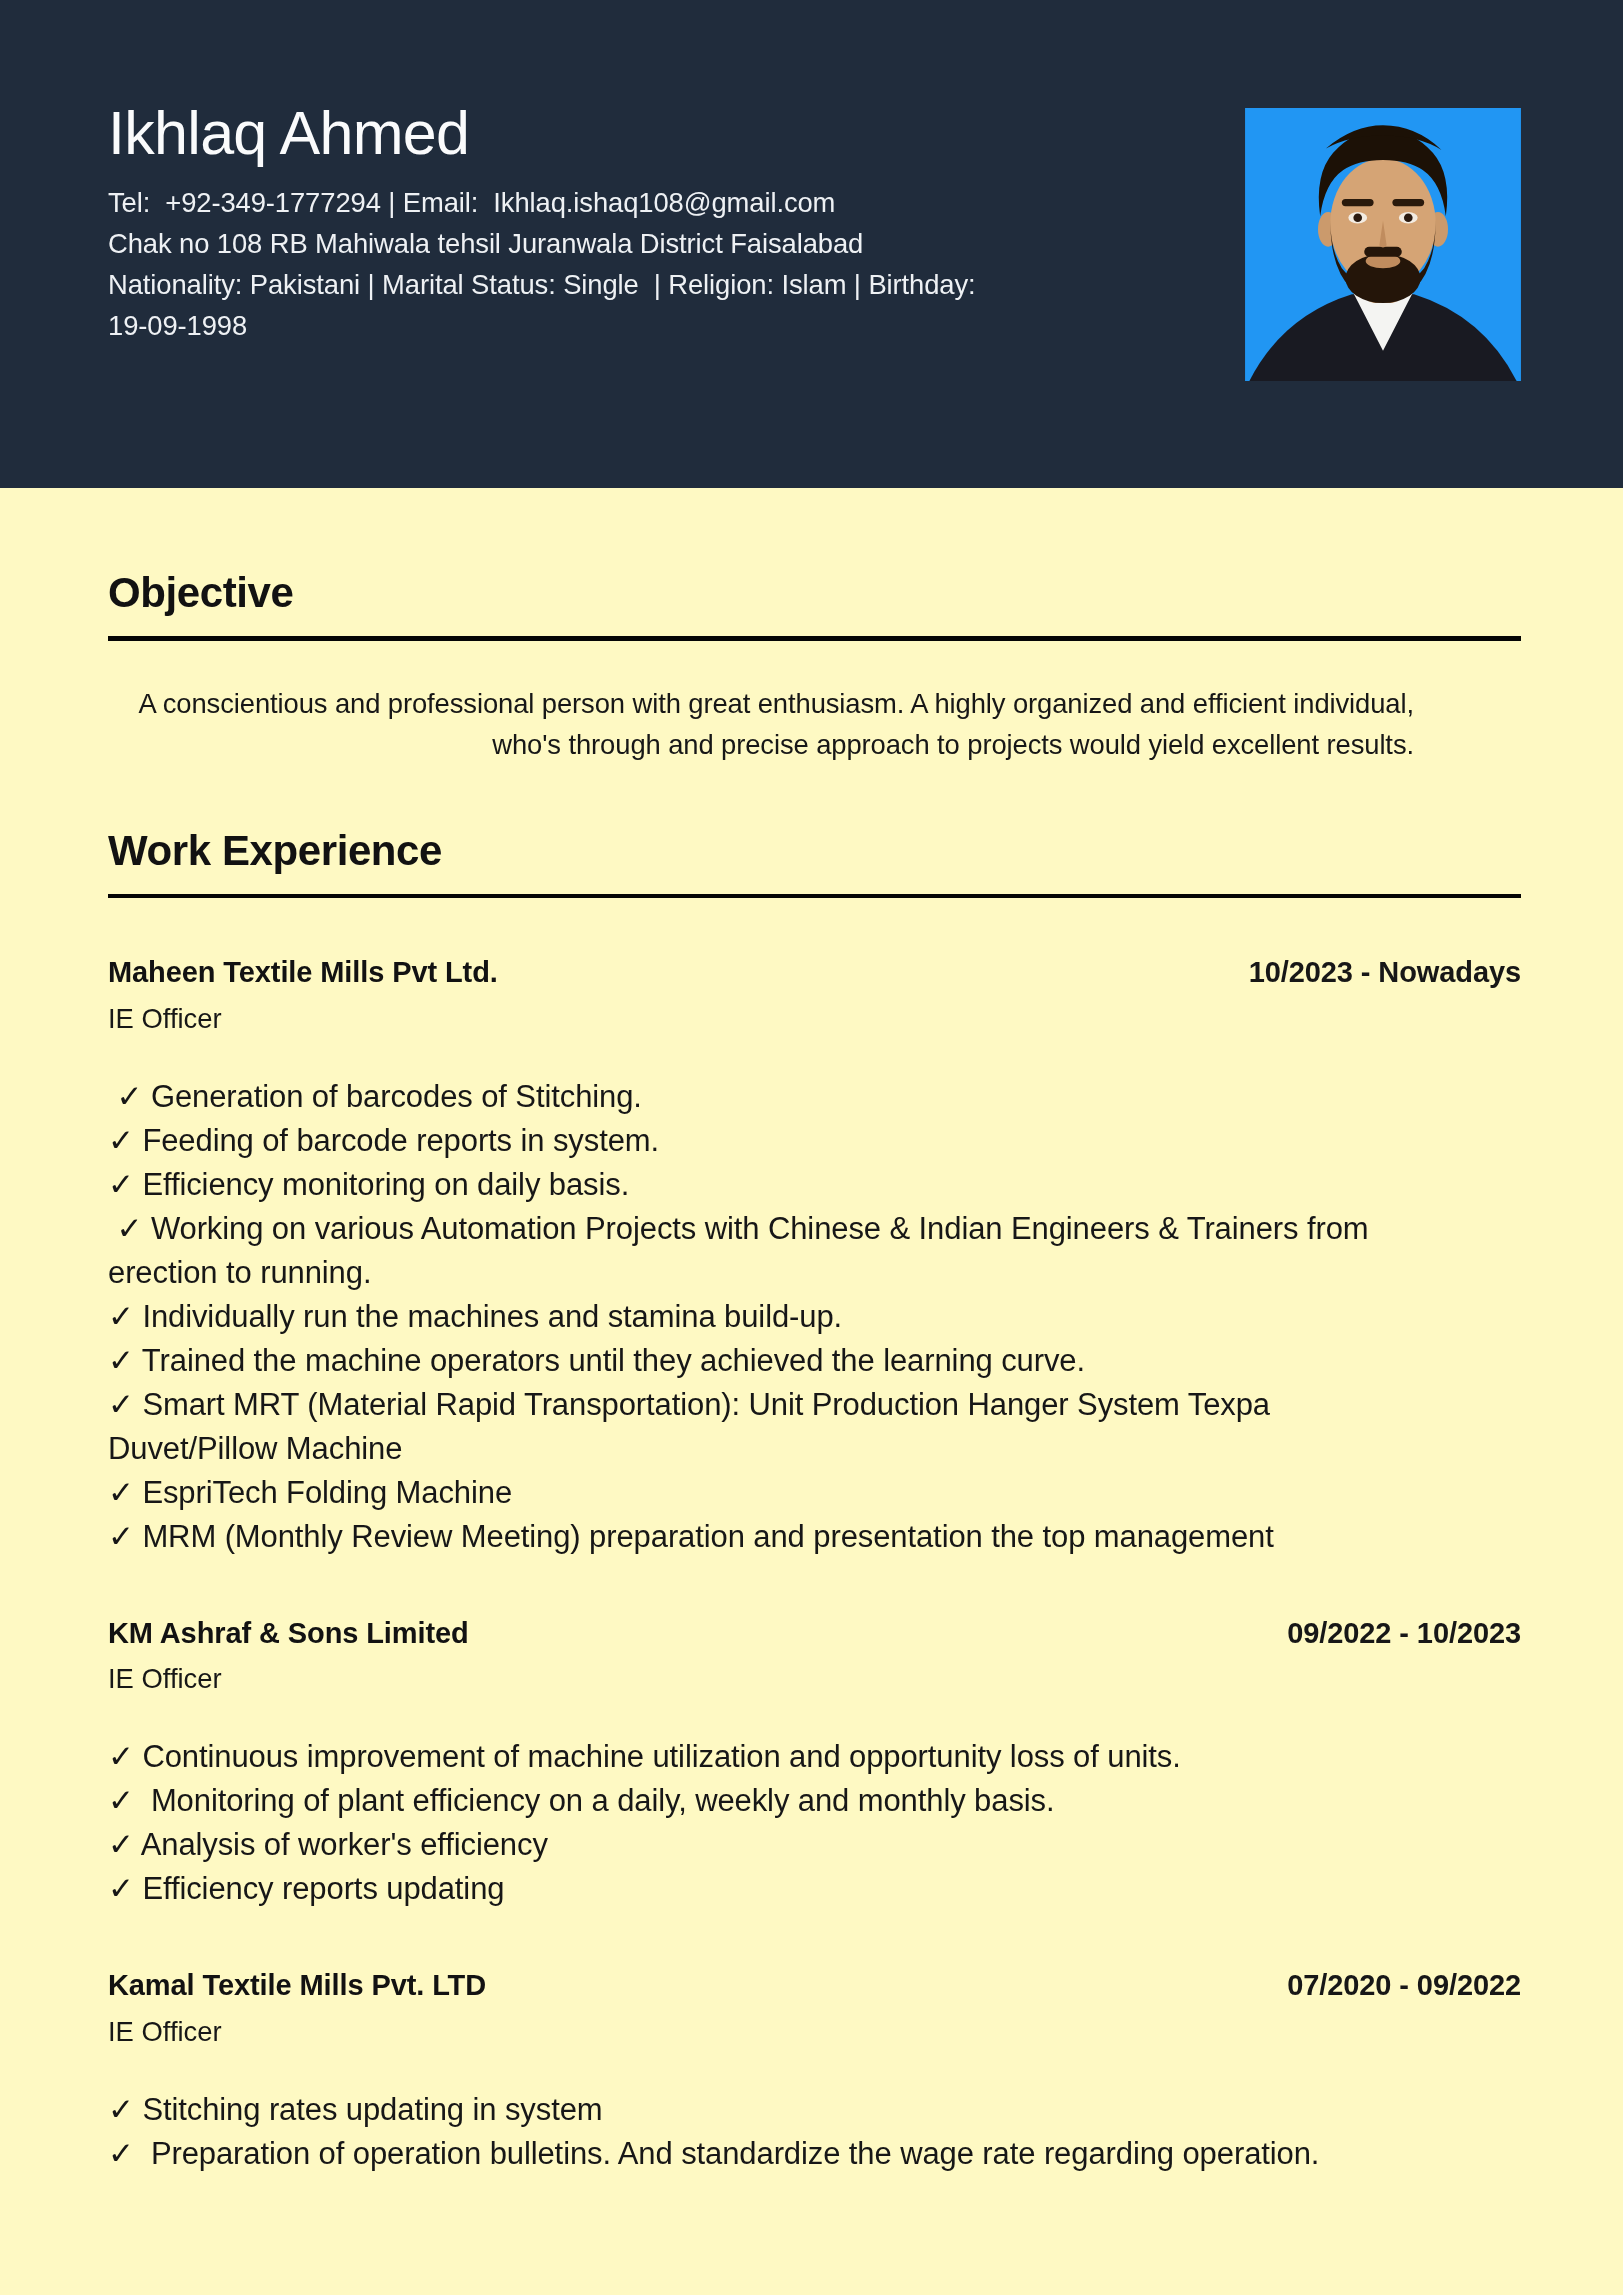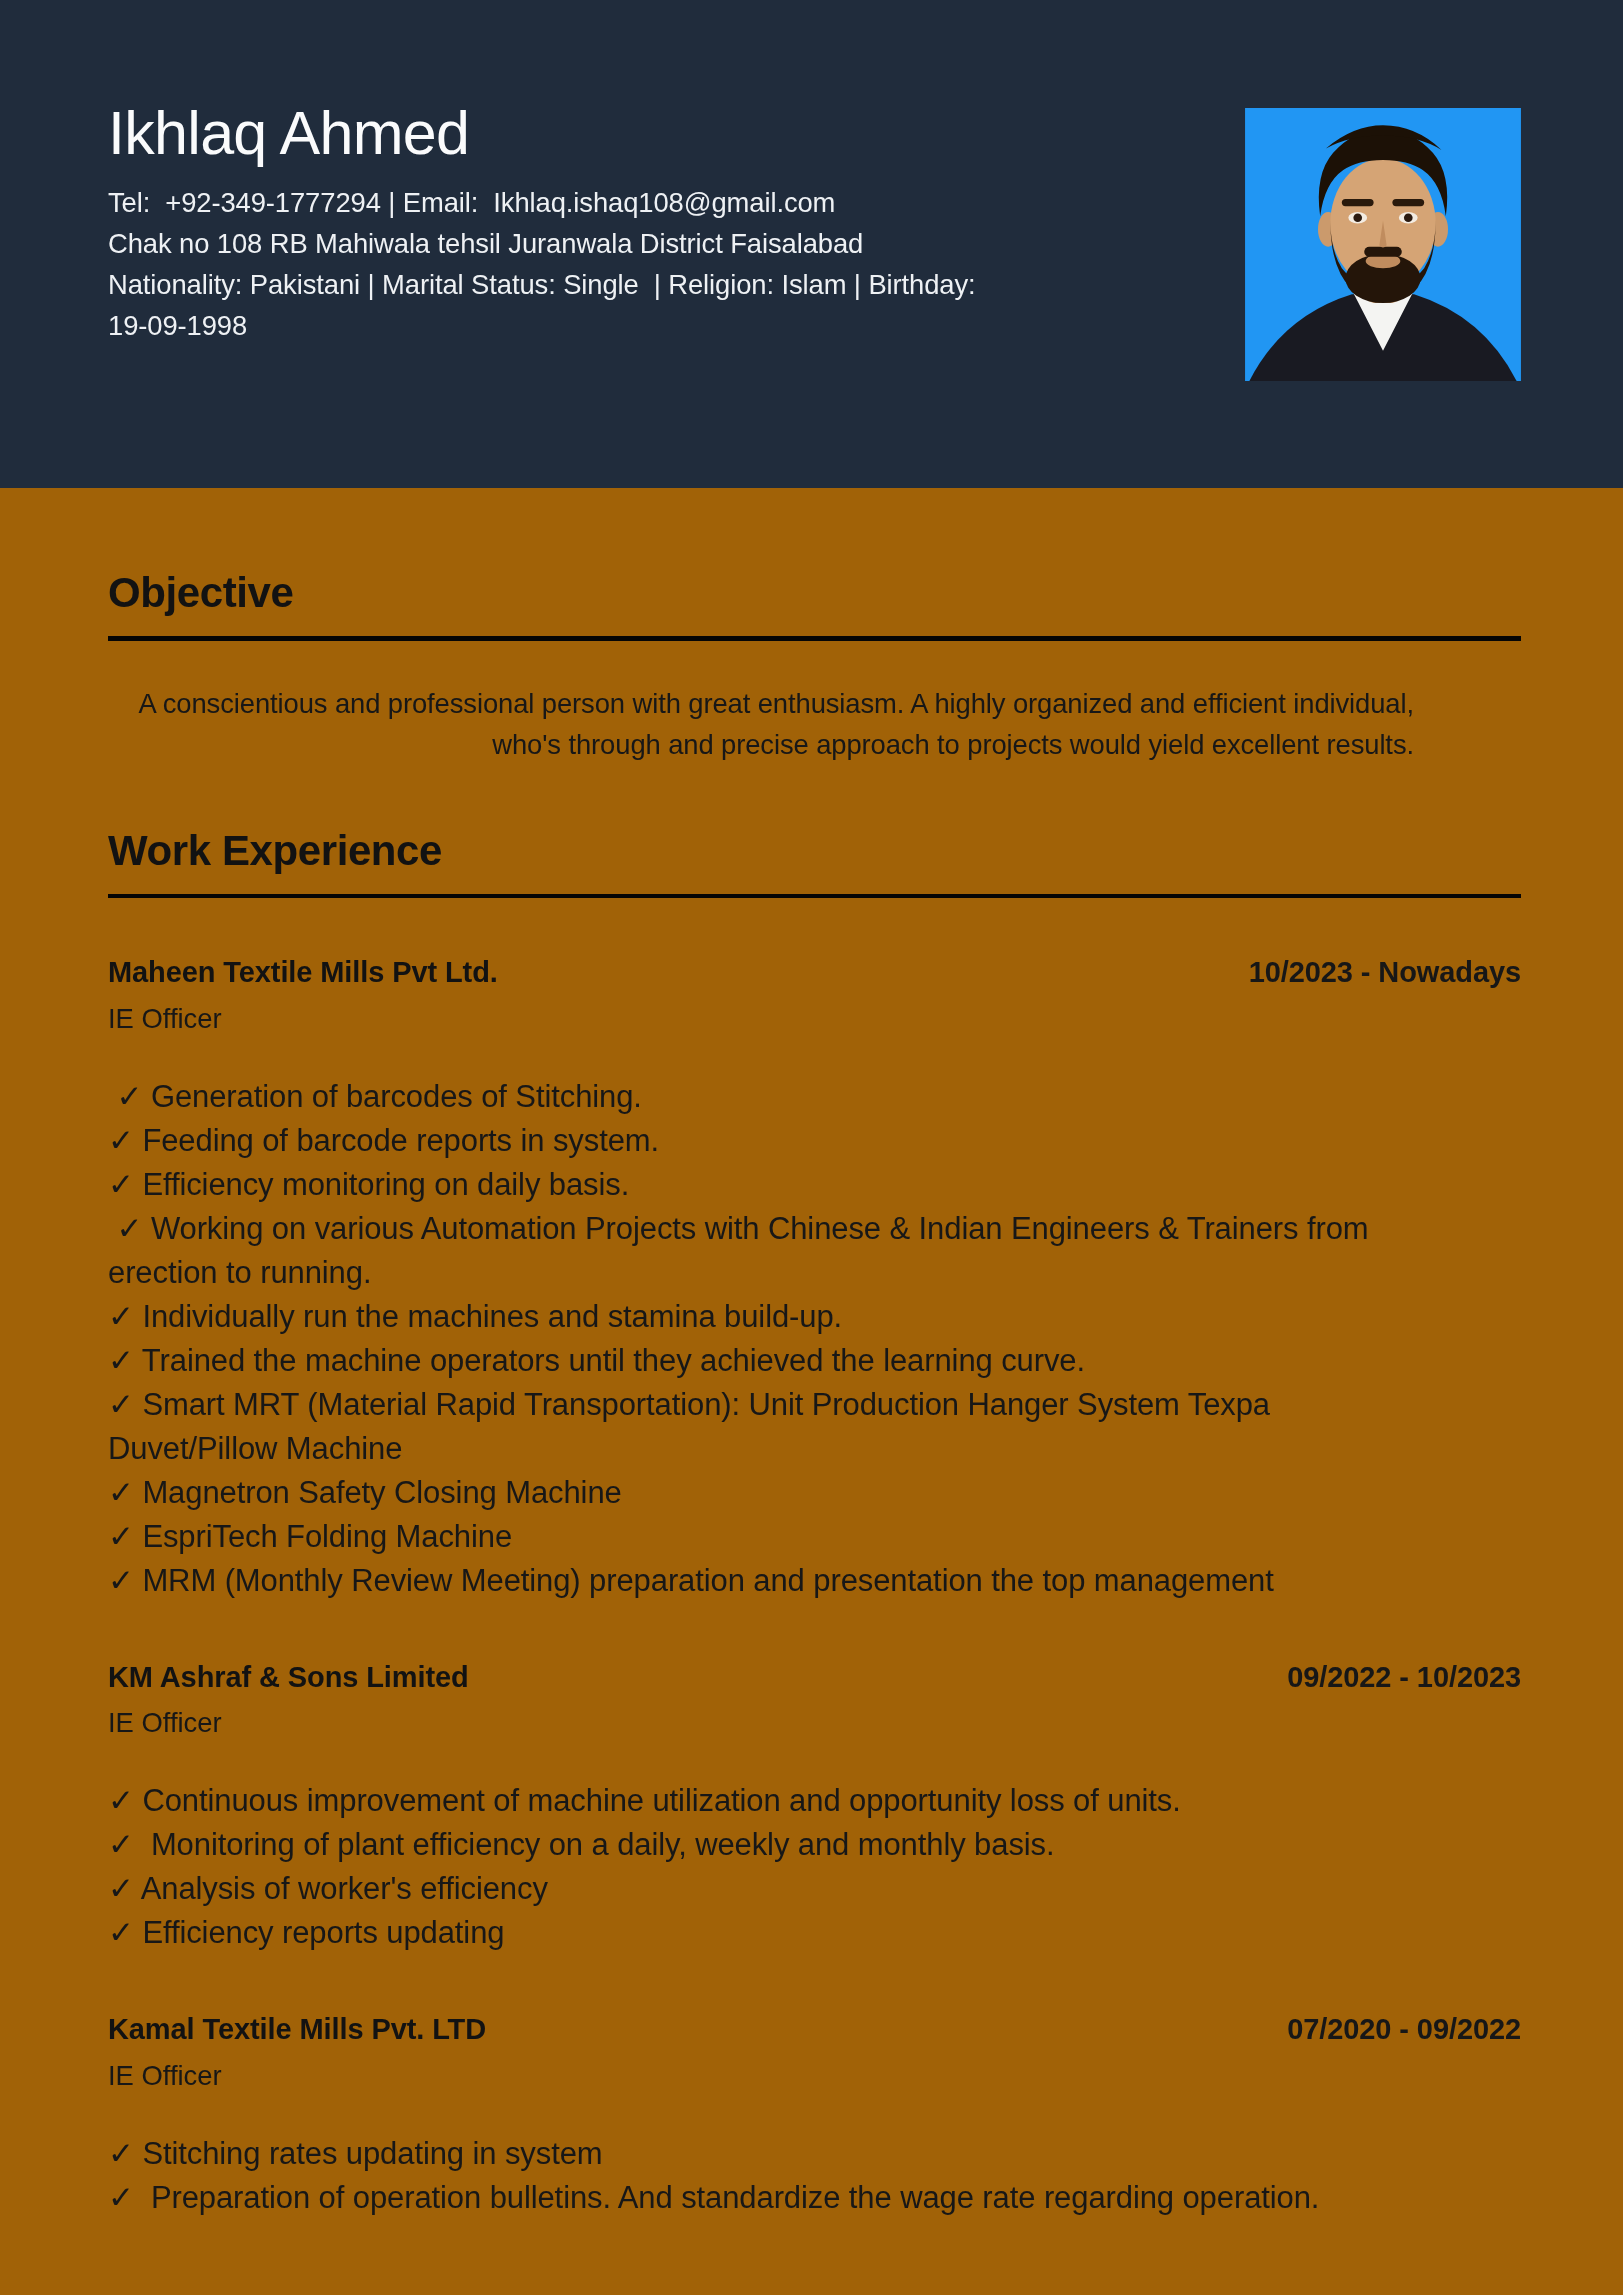--- a/index.html
+++ b/index.html
@@ -3,21 +3,21 @@
 <meta charset="utf-8">
 <style>
   * { margin: 0; padding: 0; box-sizing: border-box; }
   html, body { background: #ffffff; }
   body { font-family: "Liberation Sans", sans-serif; }
 
   .page {
     position: relative;
     width: 1623px;
     height: 2295px;
-    background: #a16207;
+    background: #fef9c3;
     overflow: hidden;
     color: #171717;
   }
 
   
   .header {
     position: relative;
     width: 100%;
     height: 488px;
     background: #202c3c;
@@ -181,21 +181,20 @@
       </div>
       <div class="role">IE Officer</div>
       <div class="bullets">
         <div class="bullet"> ✓ Generation of barcodes of Stitching.</div>
         <div class="bullet">✓ Feeding of barcode reports in system.</div>
         <div class="bullet">✓ Efficiency monitoring on daily basis.</div>
         <div class="bullet"> ✓ Working on various Automation Projects with Chinese &amp; Indian Engineers &amp; Trainers from erection to running.</div>
         <div class="bullet">✓ Individually run the machines and stamina build-up.</div>
         <div class="bullet">✓ Trained the machine operators until they achieved the learning curve.</div>
         <div class="bullet">✓ Smart MRT (Material Rapid Transportation): Unit Production Hanger System Texpa Duvet/Pillow Machine</div>
-        <div class="bullet">✓ Magnetron Safety Closing Machine</div>
         <div class="bullet">✓ EspriTech Folding Machine</div>
         <div class="bullet">✓ MRM (Monthly Review Meeting) preparation and presentation the top management</div>
       </div>
     </div>
 
     <div class="job">
       <div class="job-head">
         <div class="company">KM Ashraf &amp; Sons Limited</div>
         <div class="period">09/2022 - 10/2023</div>
       </div>

